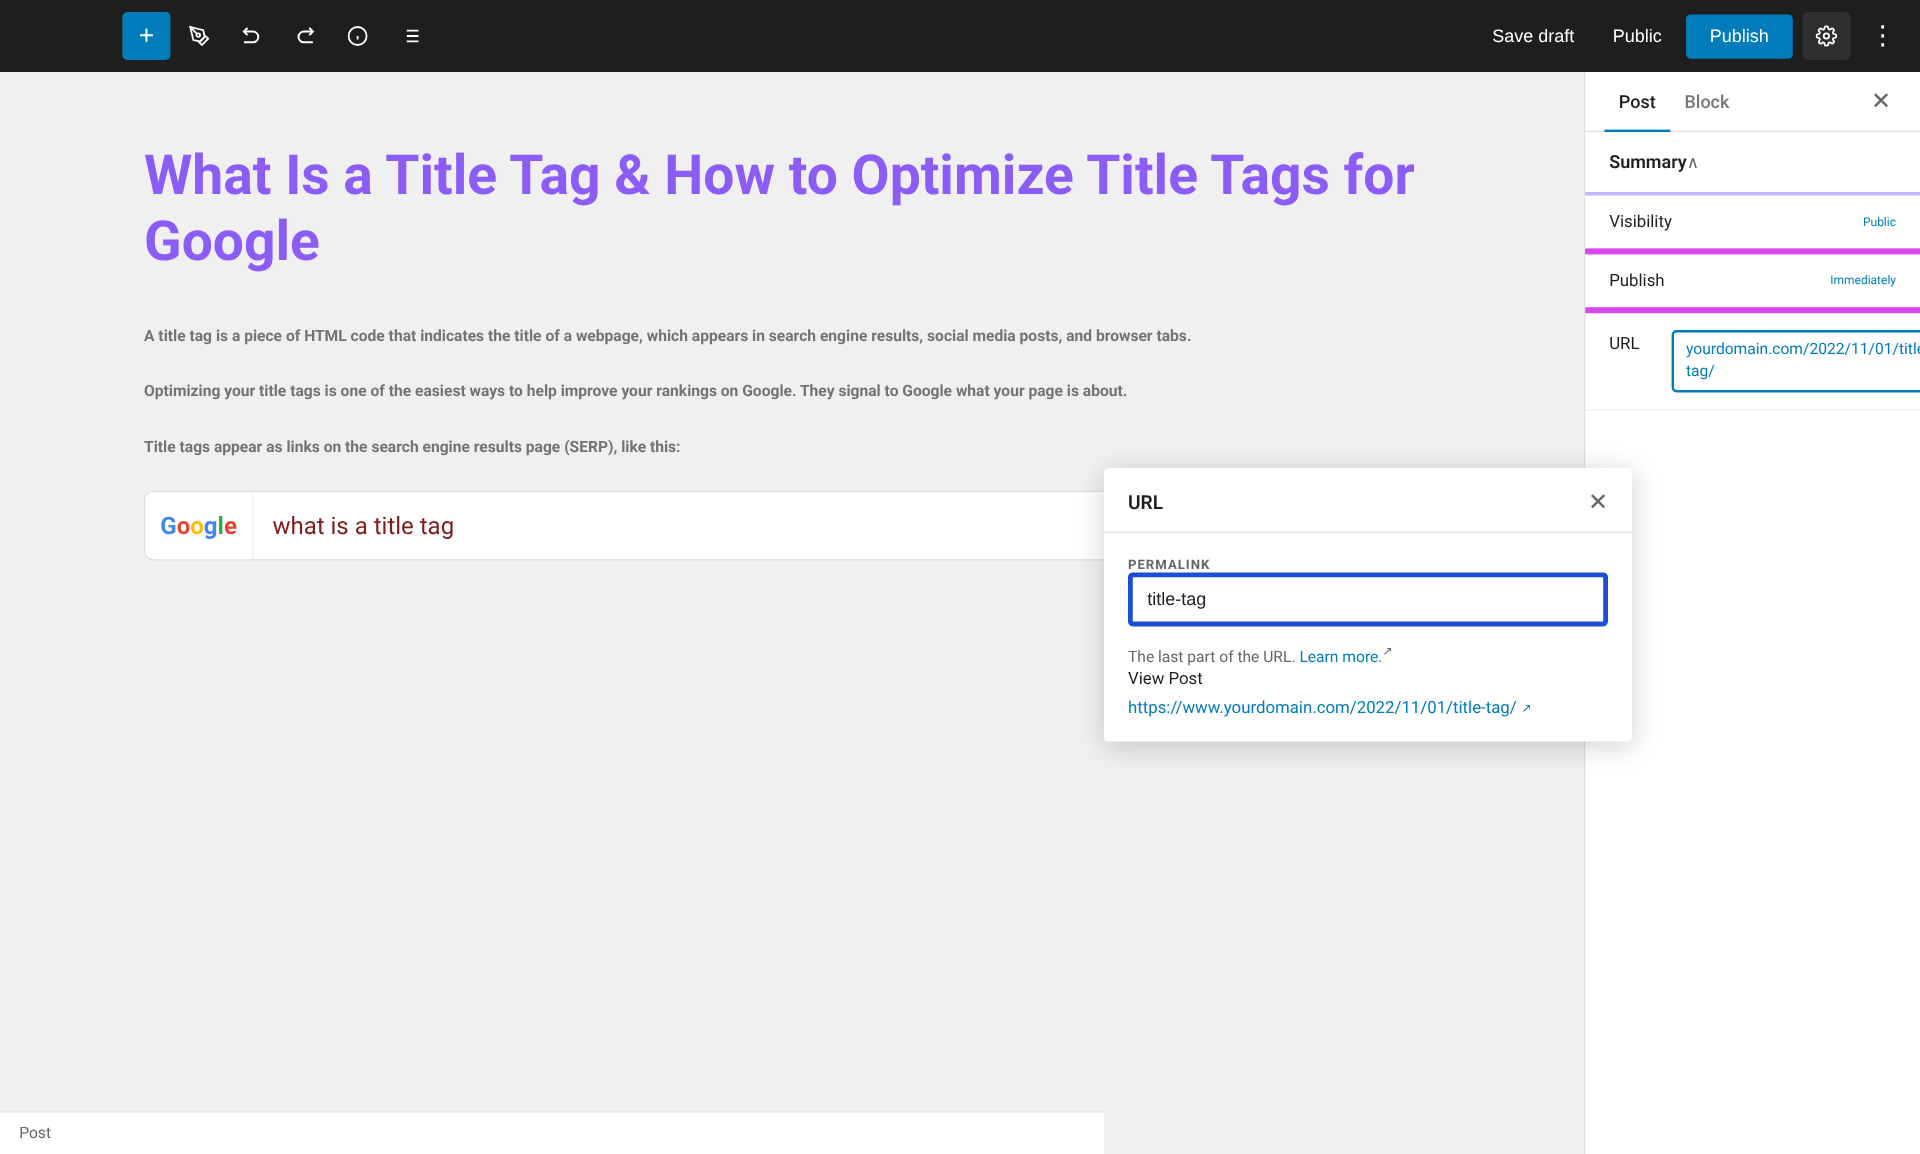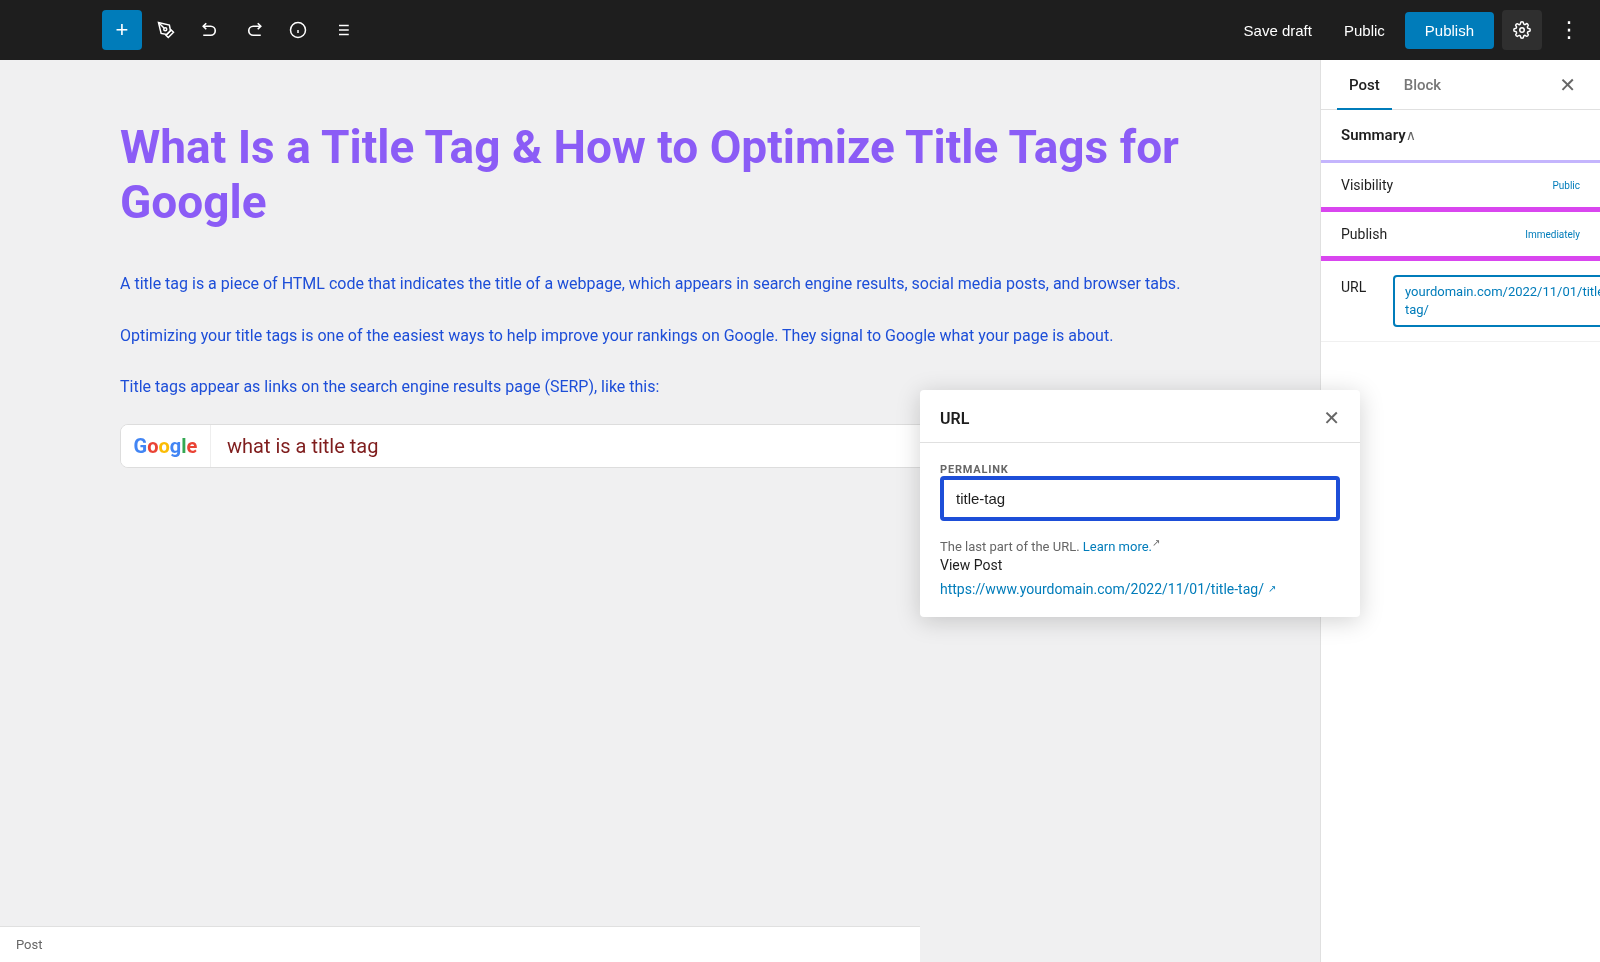--- a/index.html
+++ b/index.html
@@ -117,37 +117,38 @@
       color: #8b5cf6;
       margin-bottom: 40px;
     }
     .section-heading {
       font-size: 32px;
       font-weight: 700;
       color: #1e1e1e;
       margin-bottom: 20px;
     }
     .body-text {
-      font-size: 16px;
+      font-size: 13px;
       line-height: 1.7;
-      color: #1d4ed8;
+      color: #737373;
       margin-bottom: 24px;
+      font-weight: bold;
     }
 
     
     .google-preview {
       border: 1px solid #ddd;
       border-radius: 8px;
       background: #fff;
       padding: 0;
       overflow: hidden;
       margin-top: 20px;
       display: flex;
       align-items: center;
-      height: 44px;
+      height: 58px;
     }
     .google-logo-area {
       width: 90px;
       height: 58px;
       background: #fff;
       display: flex;
       align-items: center;
       justify-content: center;
       border-right: 1px solid #eee;
       font-size: 22px;

